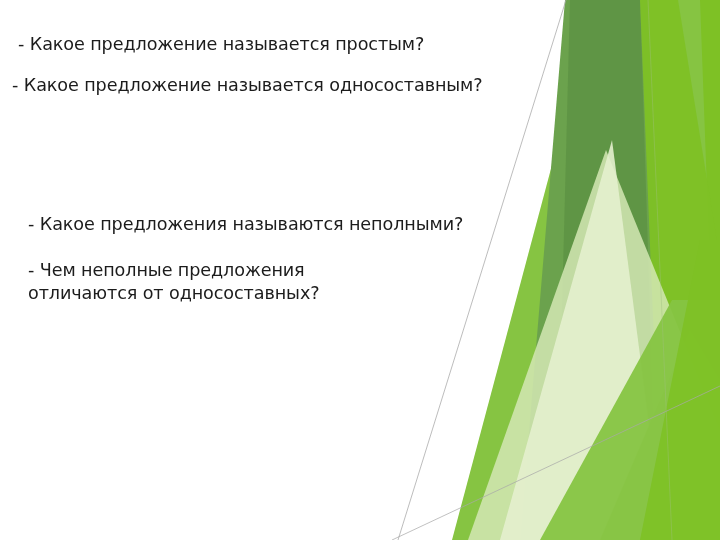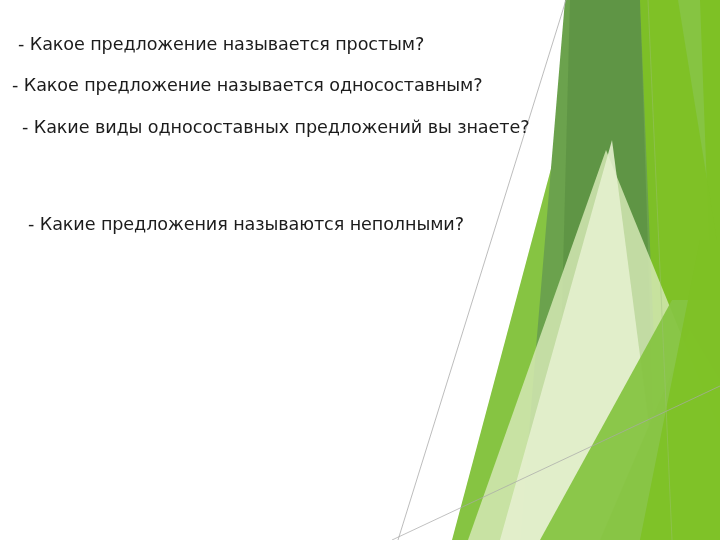--- a/index.html
+++ b/index.html
@@ -81,21 +81,21 @@
     <line x1="648" y1="0" x2="672" y2="540" stroke="#9FBF80" stroke-width="0.8" opacity="0.5"></line>
 
   </svg>
 
   <div id="content">
 
     <div class="q-line l1">- Какое предложение называется простым?</div>
 
     <div class="q-line l2">- Какое предложение называется односоставным?</div>
 
-    <div class="q-line l3">- Какие виды односоставных предложений вы знаете?</div>
 
 
-    <div class="q-line l5">- Какие предложения называются неполными?</div>
+    <div class="q-line l5">- Какое предложения называются неполными?</div>
 
+    <div class="q-line l6">- Чем неполные предложения отличаются от односоставных?</div>
 
   </div>
 
 </div>
 
 </body></html>

